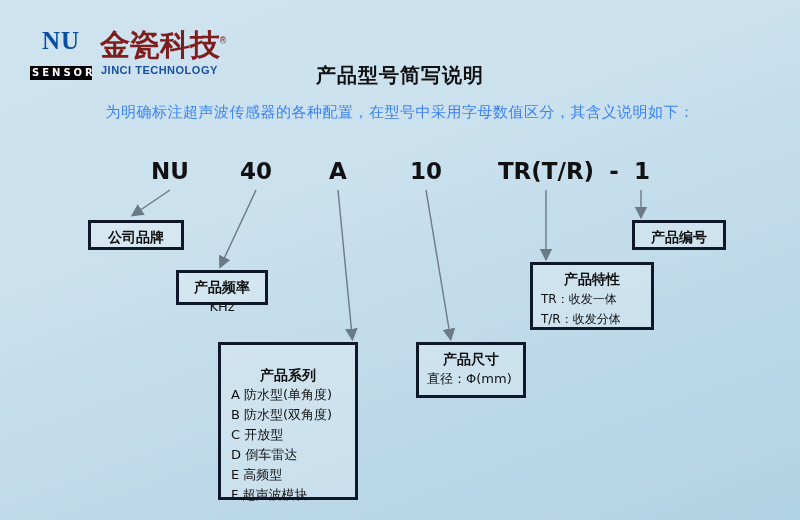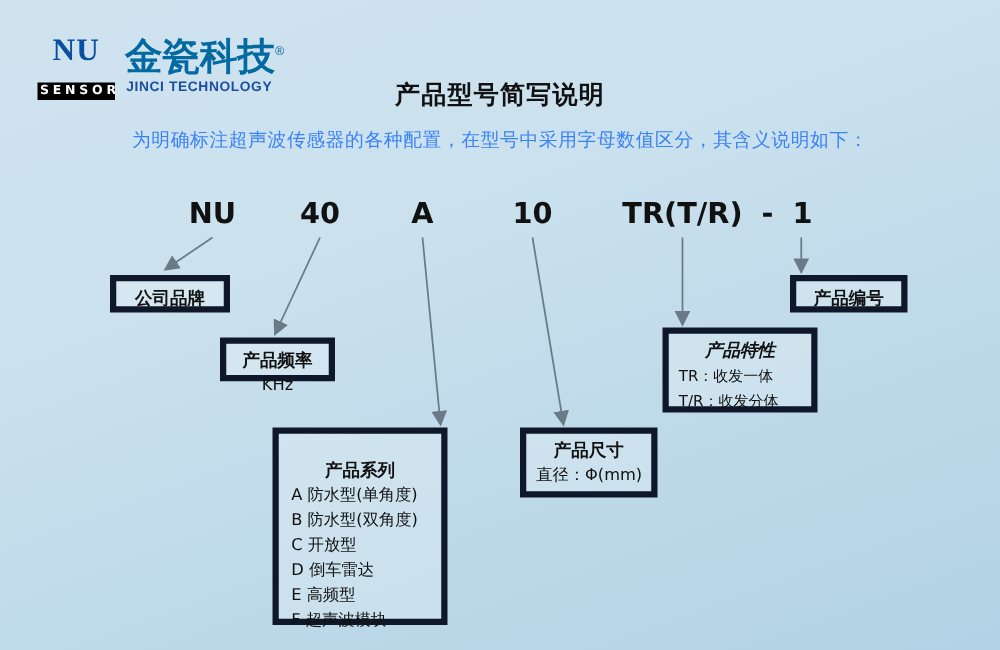--- a/index.html
+++ b/index.html
@@ -46,24 +46,24 @@
     font-size: 10px;
     letter-spacing: 3px;
     font-weight: bold;
     padding: 1px 0 1px 2px;
     line-height: 12px;
   }
   #logo .cn-name {
     position: absolute;
     left: 70px;
     top: -2px;
-    font-family: Liberation Sans, sans-serif;
+    font-family: Liberation Mono, monospace;
     font-weight: bold;
     font-size: 30px;
-    color: #0369a1;
+    color: #7f1d1d;
     line-height: 32px;
     white-space: nowrap;
   }
   #logo .reg-mark {
     font-size: 10px;
     vertical-align: super;
     font-weight: normal;
   }
   #logo .en-name {
     position: absolute;
@@ -107,21 +107,21 @@
     font-size: 23px;
     color: #111;
     top: 158px;
     text-align: center;
     white-space: nowrap;
   }
 
   
   .box {
     position: absolute;
-    border: 5px solid #0f172a;
+    border: 3px solid #0f172a;
     background: rgba(255,255,255,0.22);
     box-sizing: border-box;
     font-size: 13px;
     color: #111;
     line-height: 20px;
   }
   .box.center {
     text-align: center;
   }
   .box-title {
@@ -208,20 +208,20 @@
   <span class="row">E 高频型</span>
   <span class="row">F 超声波模块</span>
 </div>
 
 <div class="box" style="left:416px; top:342px; width:110px; height:56px; padding:4px 0 0 8px;">
   <span class="box-title" style="margin-left:-8px;">产品尺寸</span>
   <span class="row">直径：Φ(mm)</span>
 </div>
 
 <div class="box" style="left:530px; top:262px; width:124px; height:68px; padding:4px 0 0 8px;">
-  <span class="box-title" style="margin-left:-8px;font-style:italic;">产品特性</span>
+  <span class="box-title" style="margin-left:-8px;">产品特性</span>
   <span class="row" style="font-size:12px;">TR：收发一体</span>
   <span class="row" style="font-size:12px;">T/R：收发分体</span>
 </div>
 
 <div class="box center" style="left:632px; top:220px; width:94px; height:30px; line-height:28px;">
   <span class="box-title">产品编号</span>
 </div>
 
 </body></html>

